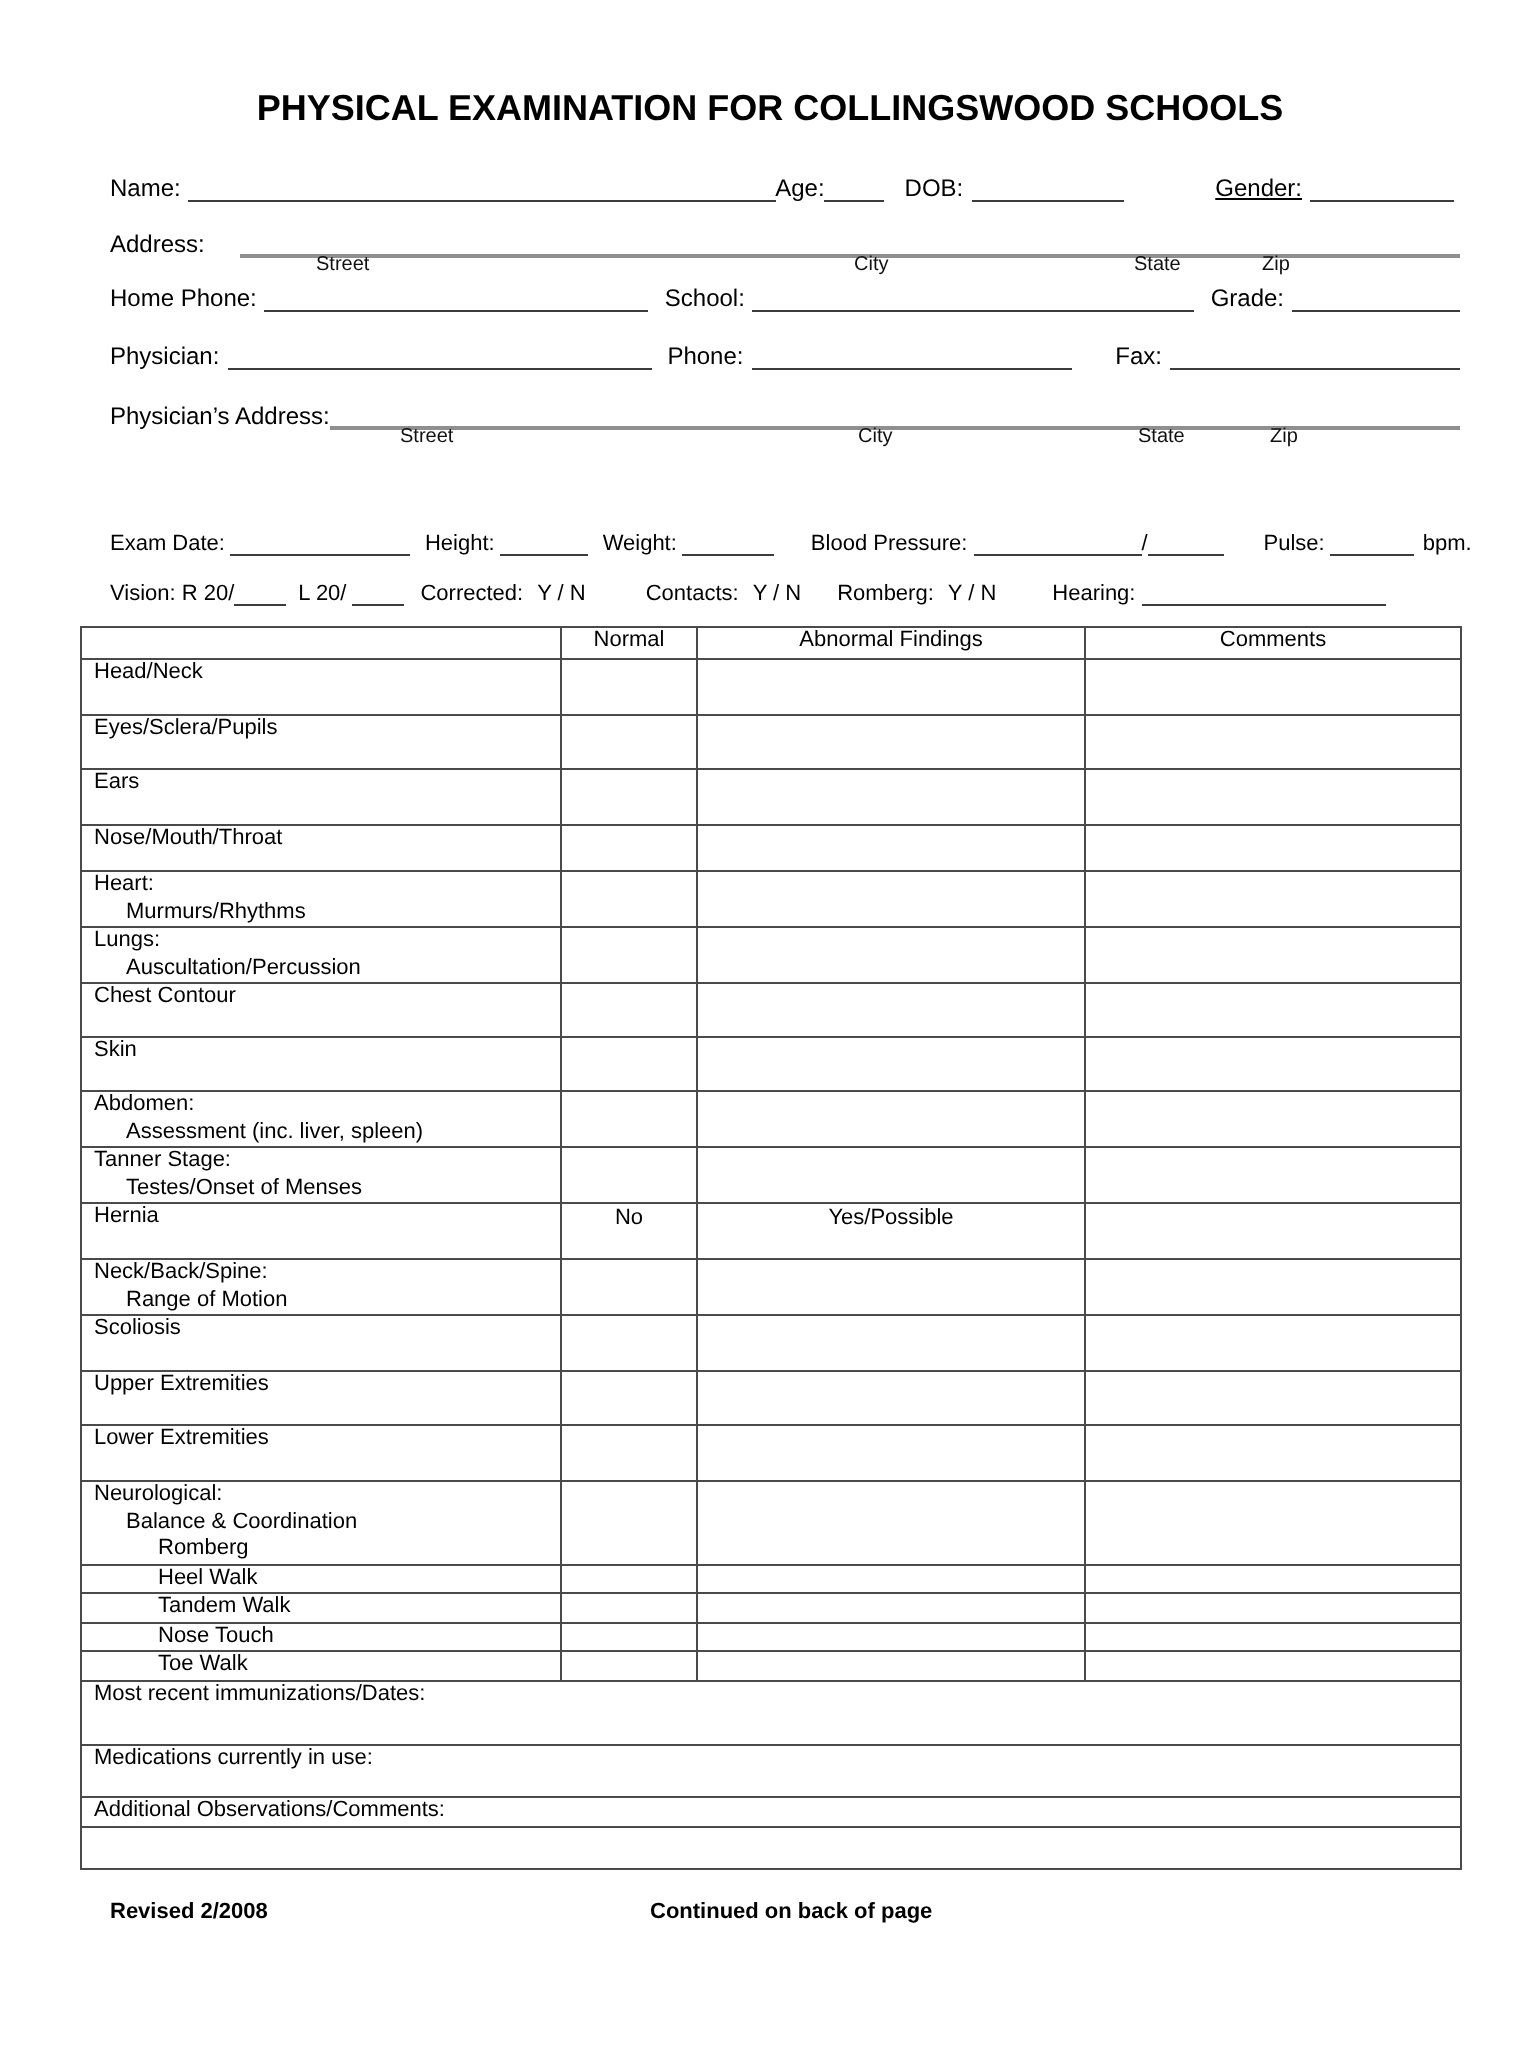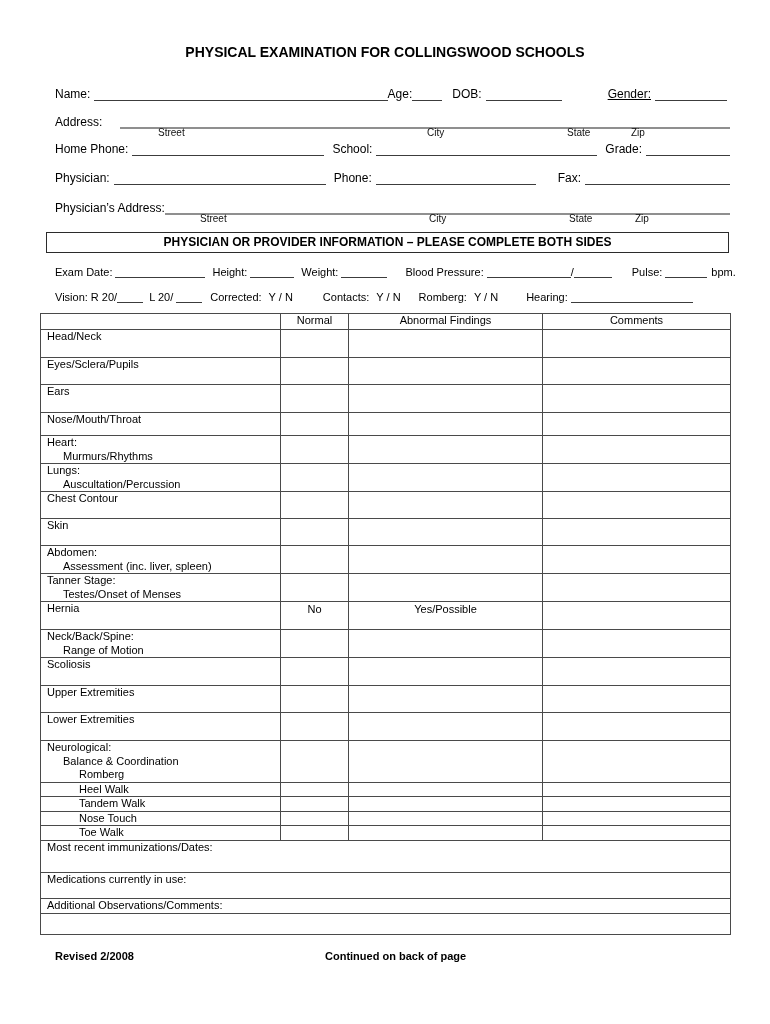--- a/index.html
+++ b/index.html
@@ -1,19 +1,19 @@
 <!DOCTYPE html>
 <html><head>
 <meta charset="utf-8">
 <style>
   html,body{margin:0;padding:0;background:#fff;}
   .page{position:relative;width:770px;height:1024px;background:#fff;overflow:hidden;
         font-family:"Liberation Sans",sans-serif;color:#000;}
   .abs{position:absolute;}
-  .title{top:44px;left:0;width:770px;text-align:center;font-size:14px;font-weight:bold;}
+  .title{top:44px;left:0;width:770px;text-align:center;font-size:18px;font-weight:bold;}
   .frow{display:flex;align-items:flex-end;font-size:12px;height:17px;}
   .srow{display:flex;align-items:flex-end;font-size:11px;height:15px;}
   .lab{white-space:nowrap;}
   .ul{display:inline-block;height:14px;border-bottom:1px solid #3c3c3c;}
   .ul.gray{border-bottom:2px solid #8f8f8f;height:13px;}
   .grow{flex:1 1 auto;}
   .sub{position:absolute;font-size:10px;color:#111;}
   .sbox{top:232px;left:46px;width:681px;height:19px;border:1.5px solid #2b2b2b;
         text-align:center;font-weight:bold;font-size:12px;line-height:19px;}
   table.exam{border-collapse:collapse;table-layout:fixed;width:690px;font-size:11px;
@@ -78,21 +78,20 @@
     <span class="lab">Physician’s Address:</span>
     <span class="ul gray grow"></span>
   </div>
   <div class="abs" style="top:213px;left:55px;width:675px;height:11px;">
     <span class="sub" style="left:145px;">Street</span>
     <span class="sub" style="left:374px;">City</span>
     <span class="sub" style="left:514px;">State</span>
     <span class="sub" style="left:580px;">Zip</span>
   </div>
 
-  <div class="abs sbox">PHYSICIAN OR PROVIDER INFORMATION – PLEASE COMPLETE BOTH SIDES</div>
 
   <div class="abs srow" style="top:263px;left:55px;width:685px;">
     <span class="lab">Exam Date:</span>
     <span class="ul" style="width:90px;margin-left:3px;"></span>
     <span class="lab" style="margin-left:7px;">Height:</span>
     <span class="ul" style="width:44px;margin-left:3px;"></span>
     <span class="lab" style="margin-left:7px;">Weight:</span>
     <span class="ul" style="width:46px;margin-left:3px;"></span>
     <span class="lab" style="margin-left:18px;margin-top:30px;">Blood Pressure:</span>
     <span class="ul" style="width:84px;margin-left:3px;"></span>

